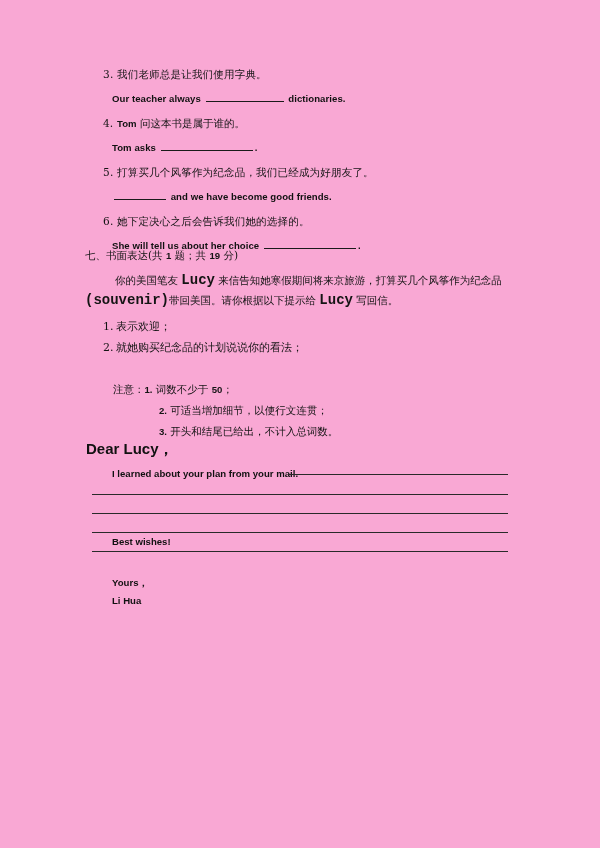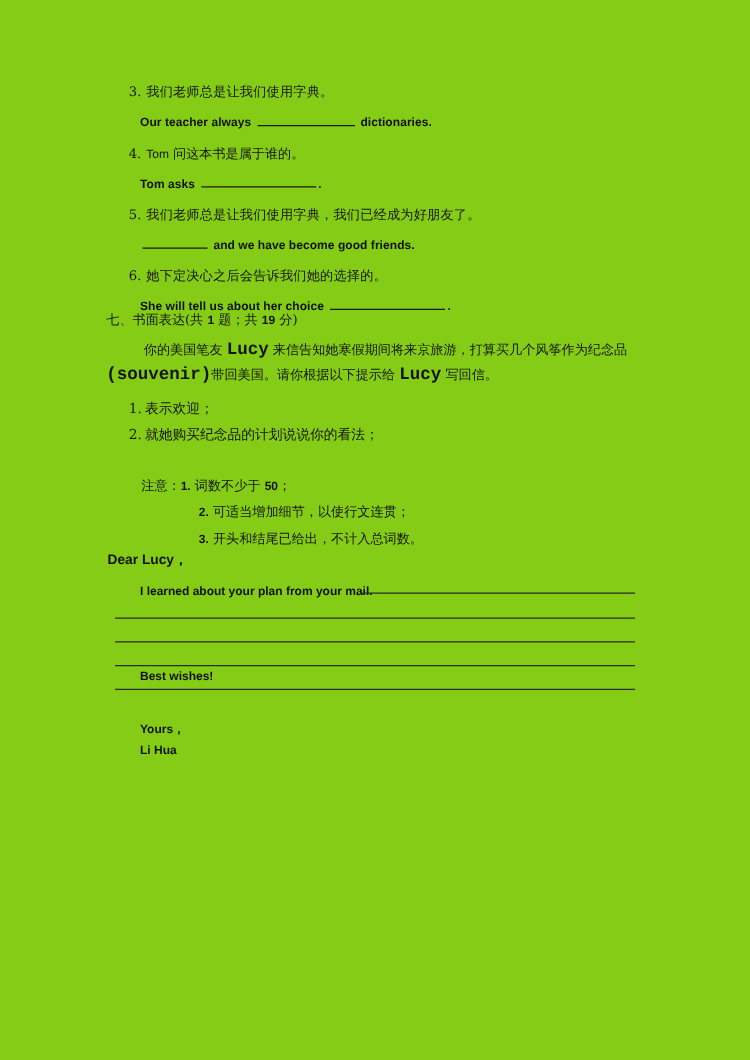--- a/index.html
+++ b/index.html
@@ -13,21 +13,21 @@
     position: relative;
     font-family: "Liberation Sans", "DejaVu Sans", sans-serif;
     color: #111111;
     overflow: hidden;
   }
   .page {
     position: absolute;
     left: 0; top: 0;
     width: 600px;
     height: 848px;
-    background: #84cc16;
+    background: #f9a8d4;
   }
 
   
   .cn {
     font-family: "DejaVu Serif", "Liberation Serif", serif;
     font-size: 10.5px;
     color: #141414;
     letter-spacing: 0.2px;
   }
   .en {
@@ -38,21 +38,21 @@
     letter-spacing: 0.05px;
   }
   .mixed {
     font-family: "DejaVu Serif", "Liberation Serif", serif;
     font-size: 10.5px;
     color: #141414;
   }
   .mixed .lat {
     font-family: "Liberation Sans", "DejaVu Sans", sans-serif;
     font-size: 9.6px;
-    font-weight: normal;
+    font-weight: bold;
   }
 
   
   .ex-list {
     position: absolute;
     left: 92px;
     top: 62px;
     width: 430px;
   }
   .ex-item {
@@ -156,21 +156,21 @@
     font-size: 9.6px;
     font-weight: bold;
   }
 
   
   .salutation {
     position: absolute;
     left: 86px;
     top: 440px;
     font-family: "Liberation Sans", "DejaVu Sans", sans-serif;
-    font-size: 11px;
+    font-size: 15px;
     font-weight: bold;
     color: #111111;
     white-space: nowrap;
   }
   .letter-open {
     position: absolute;
     left: 112px;
     top: 468px;
     font-family: "Liberation Sans", "DejaVu Sans", sans-serif;
     font-size: 9.6px;
@@ -226,21 +226,21 @@
         <span class="num">4.</span><span class="lat">Tom</span> <span>问这本书是属于谁的。</span>
       </div>
       <div class="ex-en en">
         <span>Tom asks</span>
         <span class="blank w-long"></span><span>.</span>
       </div>
     </div>
 
     <div class="ex-item">
       <div class="ex-cn cn">
-        <span class="num">5.</span><span>我们老师总是让我们使用字典，我们已经成为好朋友了。</span>
+        <span class="num">5.</span><span>打算买几个风筝作为纪念品，我们已经成为好朋友了。</span>
       </div>
       <div class="ex-en en">
         <span class="blank w-short"></span>
         <span>and we have become good friends.</span>
       </div>
     </div>
 
     <div class="ex-item">
       <div class="ex-cn cn">
         <span class="num">6.</span><span>她下定决心之后会告诉我们她的选择的。</span>

